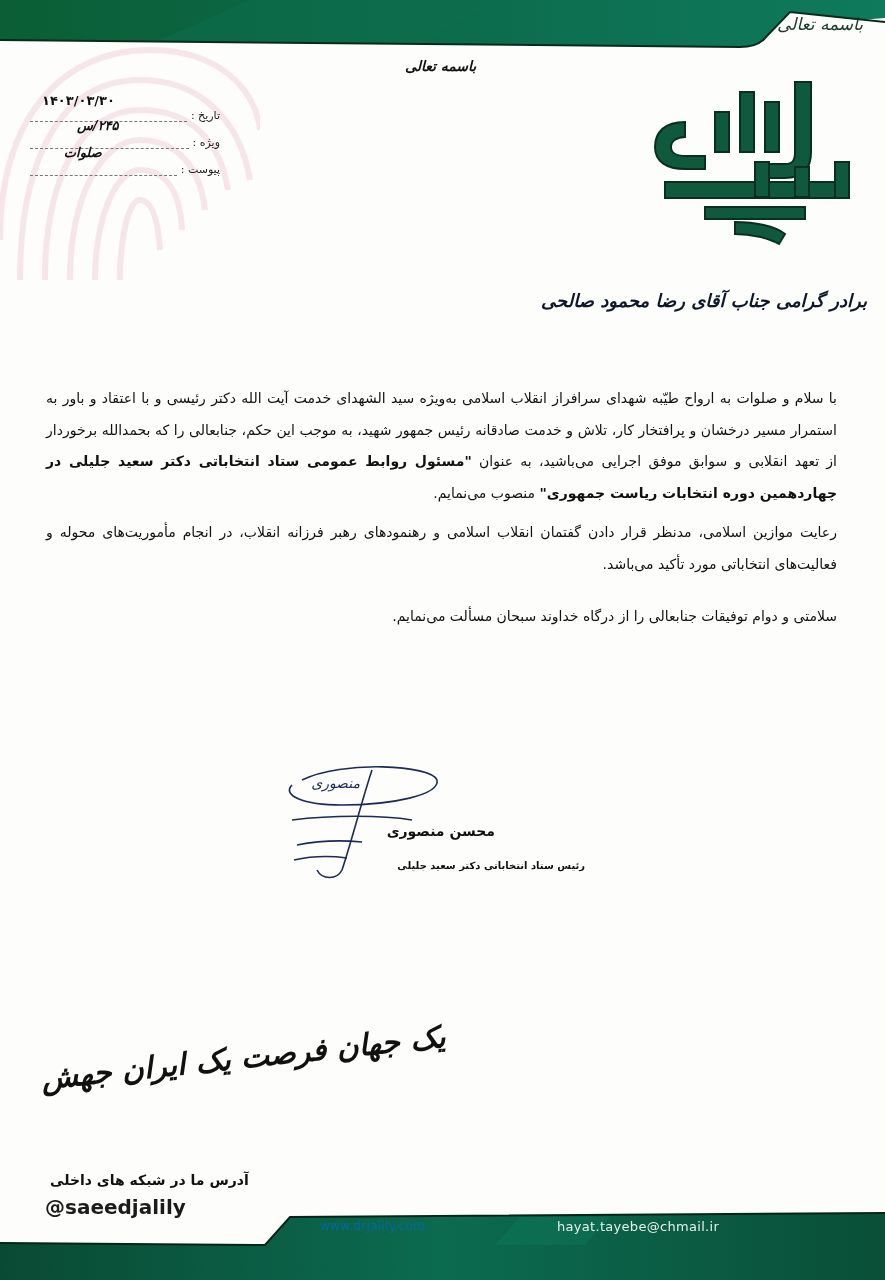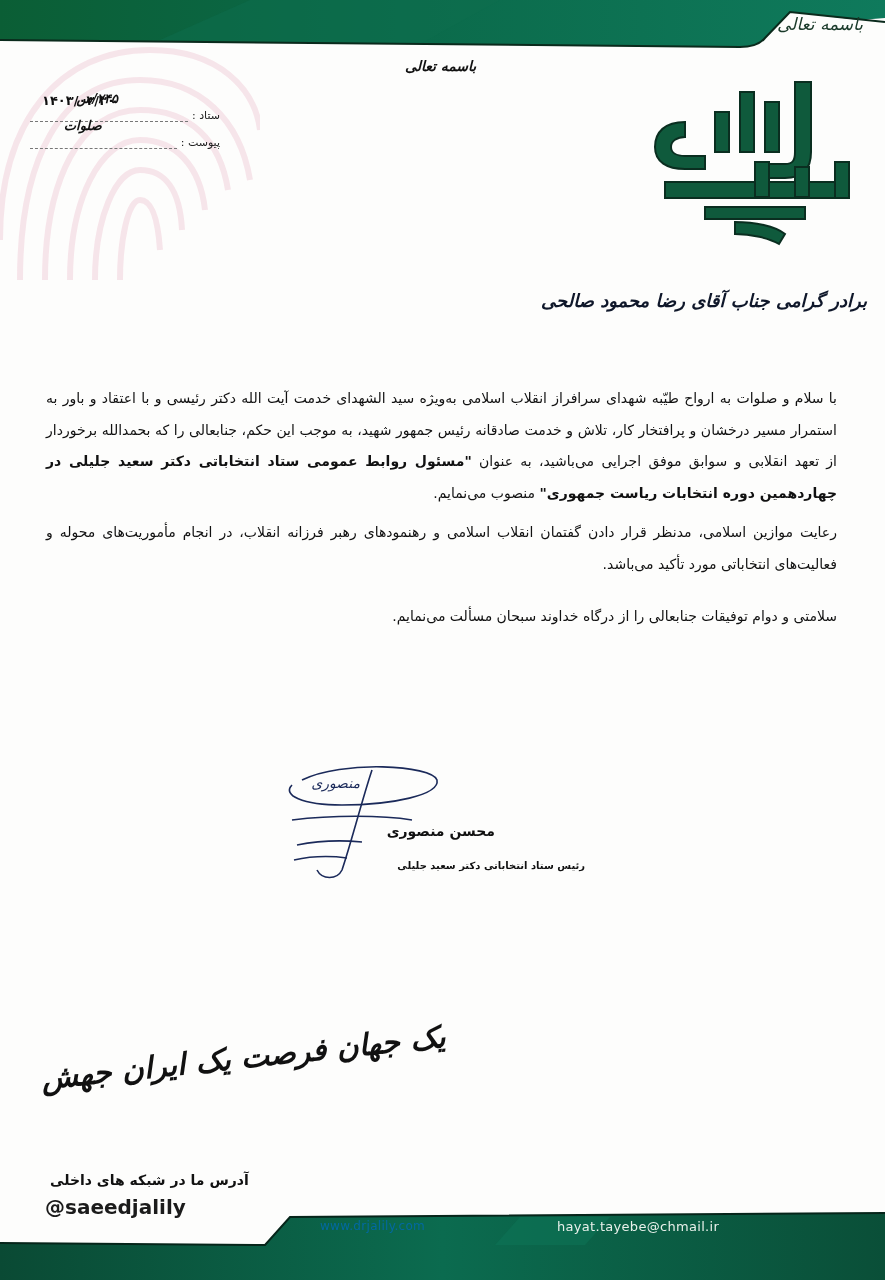--- a/index.html
+++ b/index.html
@@ -128,21 +128,25 @@
     <path d="M60 135 h100 v12 h-100 Z"></path>
     <path d="M90 150 c20 0 40 4 50 12 l-6 10 c-10 -6 -28 -10 -44 -10 Z"></path>
   </g>
 </svg>
 
 <div class="basmala-center">باسمه تعالی</div>
 
 <div class="date-value">۱۴۰۳/۰۳/۳۰</div>
 <div class="meta">
   <div class="meta-row">
-    <span class="meta-label">ستاد :</span>
+    <span class="meta-label">تاریخ :</span>
+    <span class="meta-line"></span>
+  </div>
+  <div class="meta-row">
+    <span class="meta-label">ویژه :</span>
     <span class="meta-line">
       <span class="meta-value" style="right:70px; top:-16px;">۲۴۵/س</span>
     </span>
   </div>
   <div class="meta-row">
     <span class="meta-label">پیوست :</span>
     <span class="meta-line">
       <span class="meta-value" style="right:75px; top:-16px;">صلوات</span>
     </span>
   </div>

